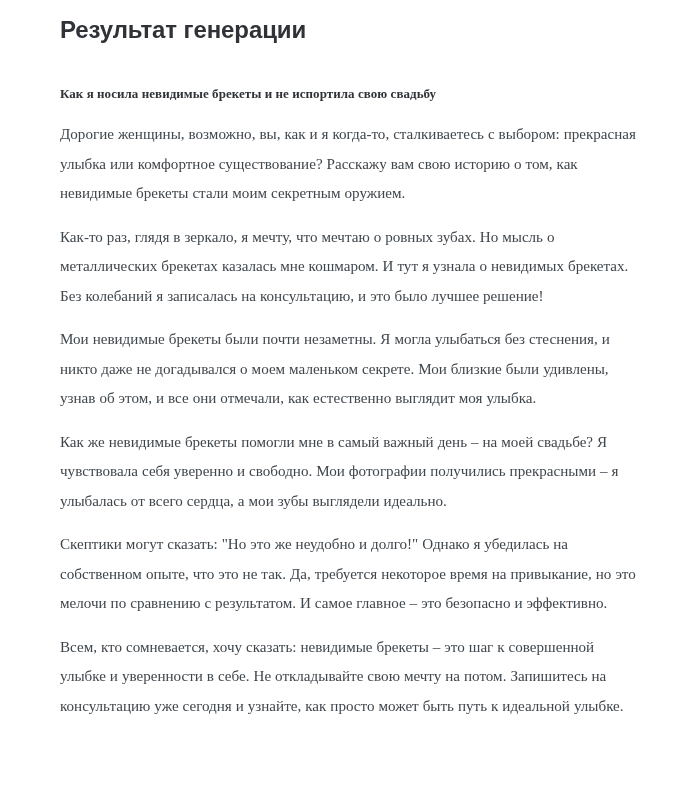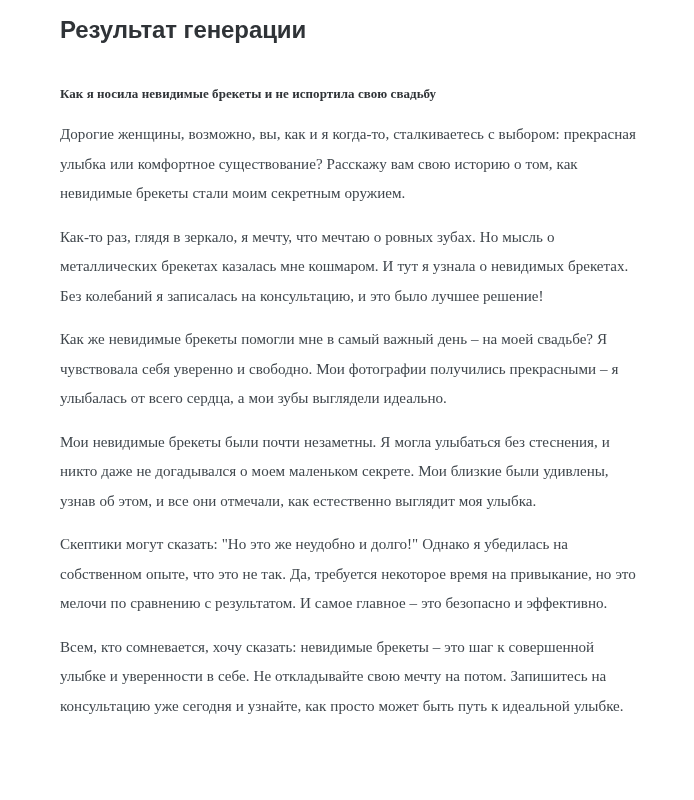--- a/index.html
+++ b/index.html
@@ -73,21 +73,21 @@
 
   <h1 class="page-title" style="color: rgb(47, 51, 55);">Результат генерации</h1>
 
   <div class="article">
 
     <h2 class="article-heading" style="color: rgb(47, 51, 55);">Как я носила невидимые брекеты и не испортила свою свадьбу</h2>
 
     <div id="paragraph-container">
         <p style="color: rgb(63, 70, 76);">Дорогие женщины, возможно, вы, как и я когда-то, сталкиваетесь с выбором: прекрасная улыбка или комфортное существование? Расскажу вам свою историю о том, как невидимые брекеты стали моим секретным оружием.</p>
         <p style="color: rgb(63, 70, 76);">Как-то раз, глядя в зеркало, я мечту, что мечтаю о ровных зубах. Но мысль о металлических брекетах казалась мне кошмаром. И тут я узнала о невидимых брекетах. Без колебаний я записалась на консультацию, и это было лучшее решение!</p>
+        <p style="color: rgb(63, 70, 76);">Мои невидимые брекеты были почти незаметны. Я могла улыбаться без стеснения, и никто даже не догадывался о моем маленьком секрете. Мои близкие были удивлены, узнав об этом, и все они отмечали, как естественно выглядит моя улыбка.</p>
         <p style="color: rgb(63, 70, 76);">Как же невидимые брекеты помогли мне в самый важный день – на моей свадьбе? Я чувствовала себя уверенно и свободно. Мои фотографии получились прекрасными – я улыбалась от всего сердца, а мои зубы выглядели идеально.</p>
-        <p style="color: rgb(63, 70, 76);">Мои невидимые брекеты были почти незаметны. Я могла улыбаться без стеснения, и никто даже не догадывался о моем маленьком секрете. Мои близкие были удивлены, узнав об этом, и все они отмечали, как естественно выглядит моя улыбка.</p>
         <p style="color: rgb(63, 70, 76);">Скептики могут сказать: "Но это же неудобно и долго!" Однако я убедилась на собственном опыте, что это не так. Да, требуется некоторое время на привыкание, но это мелочи по сравнению с результатом. И самое главное – это безопасно и эффективно.</p>
         <p style="color: rgb(63, 70, 76);">Всем, кто сомневается, хочу сказать: невидимые брекеты – это шаг к совершенной улыбке и уверенности в себе. Не откладывайте свою мечту на потом. Запишитесь на консультацию уже сегодня и узнайте, как просто может быть путь к идеальной улыбке.</p>
       </div>
 
   </div>
 
 </div>
 
 </body></html>

